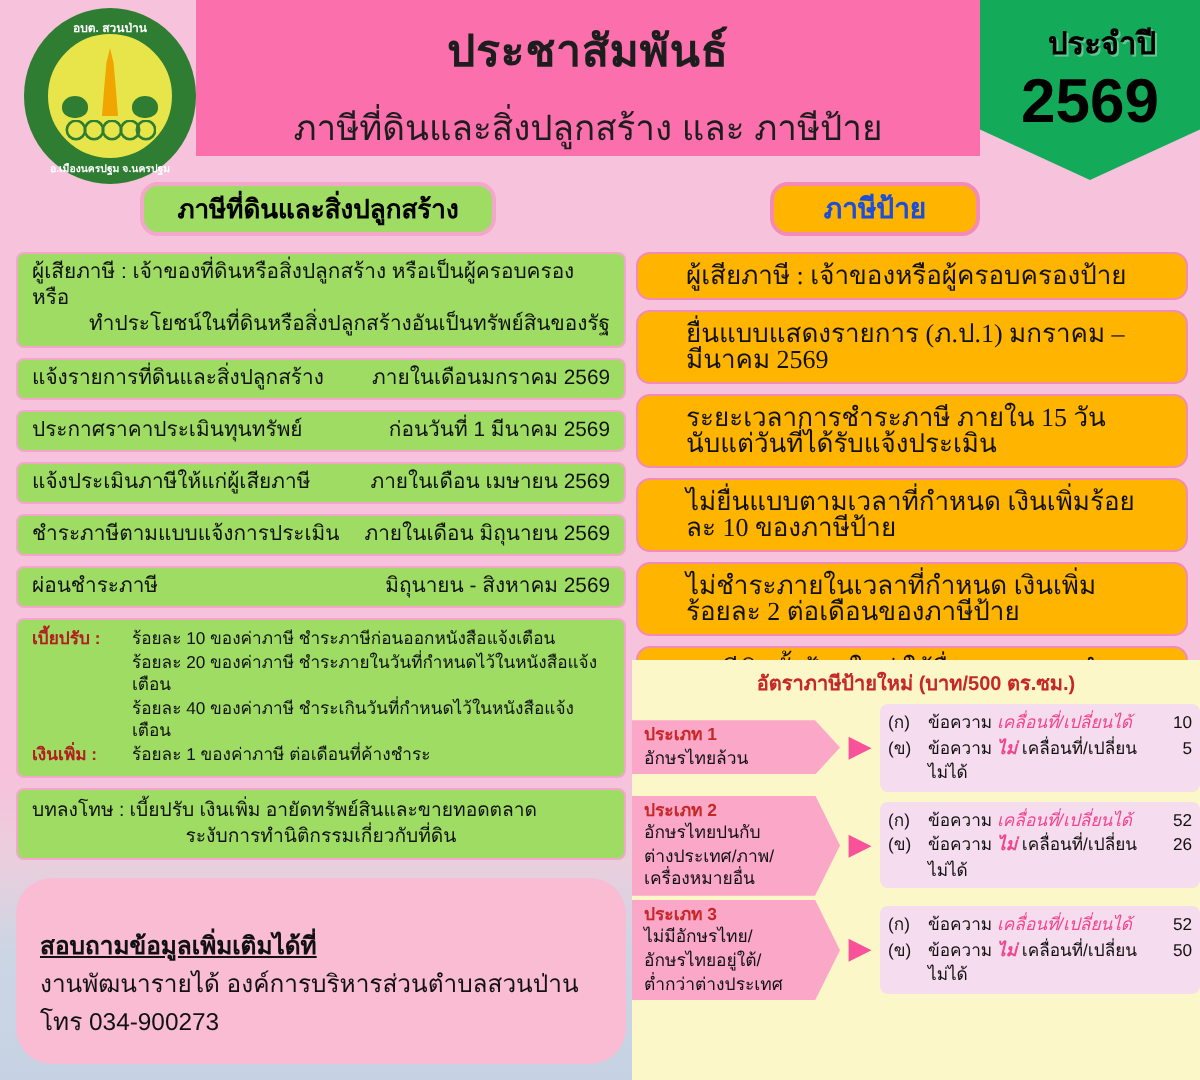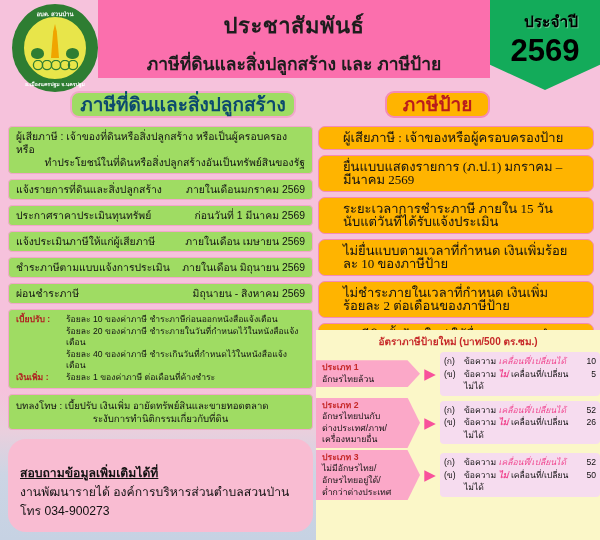--- a/index.html
+++ b/index.html
@@ -32,21 +32,21 @@
     text-align: center;
     font-size: 22px;
     font-weight: bold;
     color: #1d1d1d;
     margin-top: 8px;
     letter-spacing: .5px;
   }
   #header-band .hdr-line2 {
     text-align: center;
     font-size: 17.5px;
-    font-weight: bold;
+    font-weight: normal;
     color: #1d1d1d;
     margin-top: 7px;
   }
 
   #logo-wrap {
     position: absolute;
     left: 12px; top: 4px;
     width: 86px; height: 88px;
   }
   #logo-wrap .seal-outer {
@@ -132,35 +132,35 @@
   
   .col-title {
     position: absolute;
     box-sizing: border-box;
     text-align: center;
     font-weight: bold;
     border-radius: 9px;
   }
   #land-title {
     left: 70px; top: 91px;
-    width: 226px; height: 27px;
+    width: 178px; height: 27px;
     background: #9fdc63;
     border: 2px solid #f2a7cb;
-    font-size: 19px;
+    font-size: 13px;
     line-height: 23px;
-    color: #0c4a6e;
+    color: #000000;
   }
   #sign-title {
     left: 385px; top: 91px;
     width: 105px; height: 27px;
     background: #ffb400;
     border: 2px solid #f48bb7;
-    font-size: 19px;
+    font-size: 14px;
     line-height: 23px;
-    color: #b91c1c;
+    color: #1d4ed8;
   }
 
   
   #left-col {
     position: absolute;
     left: 8px; top: 126px;
     width: 305px;
   }
   .green-row {
     box-sizing: border-box;

